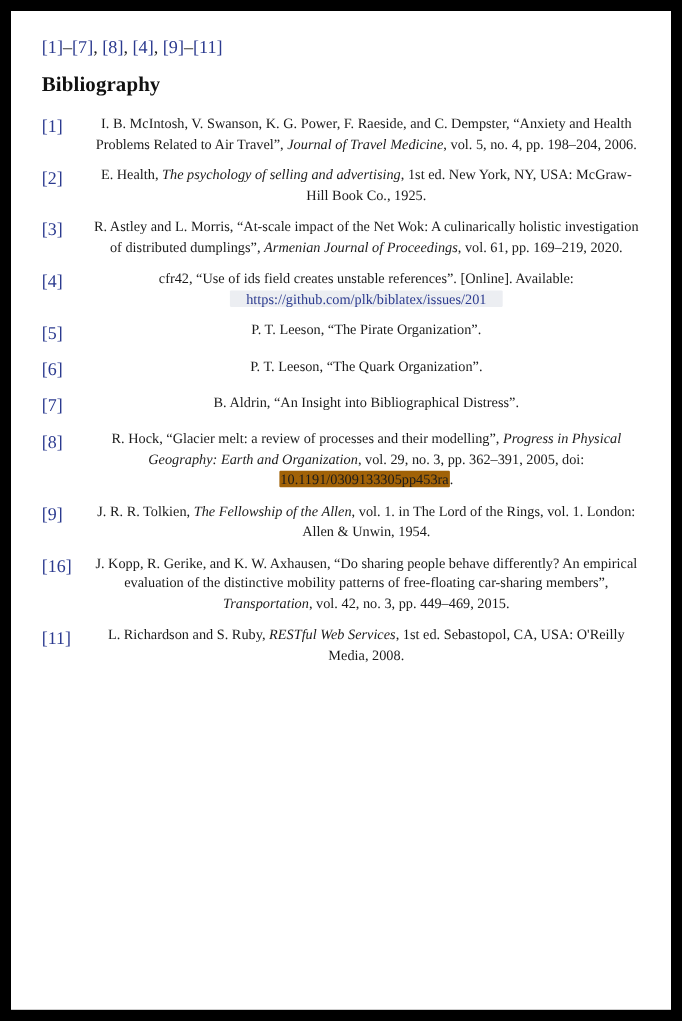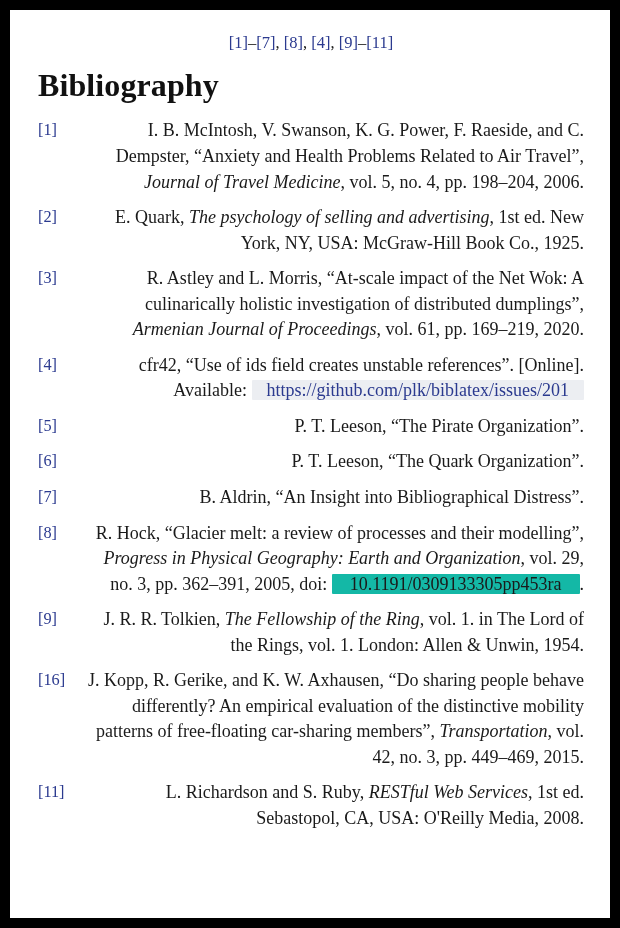--- a/index.html
+++ b/index.html
@@ -22,65 +22,64 @@
     background: #ffffff;
     box-sizing: border-box;
     padding: 22px 26px 0 28px;
     overflow: hidden;
   }
   .citeline {
     font-size: 16.5px;
     line-height: 1.3;
     color: #1a1a1a;
     margin: 0 0 6px 0;
-    text-align: center;
   }
   .cite-ref {
     color: #2b3a8f;
   }
   h1.biblio-title {
     font-family: "Liberation Serif", serif;
-    font-size: 32px;
+    font-size: 19px;
     font-weight: bold;
     color: #111111;
     margin: 14px 0 14px 0;
     letter-spacing: 0.1px;
   }
   .entry {
     display: flex;
     align-items: flex-start;
     margin-bottom: 10px;
   }
   .entry-label {
     flex: 0 0 44px;
     color: #2b3a8f;
     font-size: 16.3px;
     line-height: 1.42;
     white-space: nowrap;
   }
   .entry-body {
     flex: 1 1 auto;
     color: #1a1a1a;
-    font-size: 18px;
+    font-size: 13px;
     line-height: 1.42;
-    text-align: right;
+    text-align: center;
   }
   .it {
     font-style: italic;
   }
   .linkish {
     background: #eceef2;
     color: #2b3a8f;
     padding: 0 15px;
     border-radius: 1px;
   }
   .doilink {
-    background: #14b8a6;
+    background: #a16207;
     color: #1a1a1a;
-    padding: 0 18px;
+    padding: 0 1px;
     border-radius: 1px;
   }
 </style>
 </head>
 <body>
 
 <div class="page">
 
   <p class="citeline">
     <span><span class="cite-ref">[1]</span><span>–</span><span class="cite-ref">[7]</span><span>, </span><span class="cite-ref">[8]</span><span>, </span><span class="cite-ref">[4]</span><span>, </span><span class="cite-ref">[9]</span><span>–</span><span class="cite-ref">[11]</span></span>
@@ -88,21 +87,21 @@
 
   <h1 class="biblio-title">Bibliography</h1>
 
   <div class="bibliography">
       <div class="entry">
         <div class="entry-label">[1]</div>
         <div class="entry-body"><span>I. B. McIntosh, V. Swanson, K. G. Power, F. Raeside, and C. Dempster, “Anxiety and Health Problems Related to Air Travel”, </span><span class="it">Journal of Travel Medicine</span><span>, vol. 5, no. 4, pp. 198–204, 2006.</span></div>
       </div>
       <div class="entry">
         <div class="entry-label">[2]</div>
-        <div class="entry-body"><span>E. Quark, </span><span class="it">The psychology of selling and advertising</span><span>, 1st ed. New York, NY, USA: McGraw-Hill Book Co., 1925.</span></div>
+        <div class="entry-body"><span>E. Health, </span><span class="it">The psychology of selling and advertising</span><span>, 1st ed. New York, NY, USA: McGraw-Hill Book Co., 1925.</span></div>
       </div>
       <div class="entry">
         <div class="entry-label">[3]</div>
         <div class="entry-body"><span>R. Astley and L. Morris, “At-scale impact of the Net Wok: A culinarically holistic investigation of distributed dumplings”, </span><span class="it">Armenian Journal of Proceedings</span><span>, vol. 61, pp. 169–219, 2020.</span></div>
       </div>
       <div class="entry">
         <div class="entry-label">[4]</div>
         <div class="entry-body"><span>cfr42, “Use of ids field creates unstable references”. [Online]. Available: </span><span class="linkish">https://github.com/plk/biblatex/issues/201</span></div>
       </div>
       <div class="entry">
@@ -116,21 +115,21 @@
       <div class="entry">
         <div class="entry-label">[7]</div>
         <div class="entry-body"><span>B. Aldrin, “An Insight into Bibliographical Distress”.</span></div>
       </div>
       <div class="entry">
         <div class="entry-label">[8]</div>
         <div class="entry-body"><span>R. Hock, “Glacier melt: a review of processes and their modelling”, </span><span class="it">Progress in Physical Geography: Earth and Organization</span><span>, vol. 29, no. 3, pp. 362–391, 2005, doi: </span><span class="doilink">10.1191/0309133305pp453ra</span><span>.</span></div>
       </div>
       <div class="entry">
         <div class="entry-label">[9]</div>
-        <div class="entry-body"><span>J. R. R. Tolkien, </span><span class="it">The Fellowship of the Ring</span><span>, vol. 1. in The Lord of the Rings, vol. 1. London: Allen &amp; Unwin, 1954.</span></div>
+        <div class="entry-body"><span>J. R. R. Tolkien, </span><span class="it">The Fellowship of the Allen</span><span>, vol. 1. in The Lord of the Rings, vol. 1. London: Allen &amp; Unwin, 1954.</span></div>
       </div>
       <div class="entry">
         <div class="entry-label">[16]</div>
         <div class="entry-body"><span>J. Kopp, R. Gerike, and K. W. Axhausen, “Do sharing people behave differently? An empirical evaluation of the distinctive mobility patterns of free-floating car-sharing members”, </span><span class="it">Transportation</span><span>, vol. 42, no. 3, pp. 449–469, 2015.</span></div>
       </div>
       <div class="entry">
         <div class="entry-label">[11]</div>
         <div class="entry-body"><span>L. Richardson and S. Ruby, </span><span class="it">RESTful Web Services</span><span>, 1st ed. Sebastopol, CA, USA: O'Reilly Media, 2008.</span></div>
       </div>
     </div>

